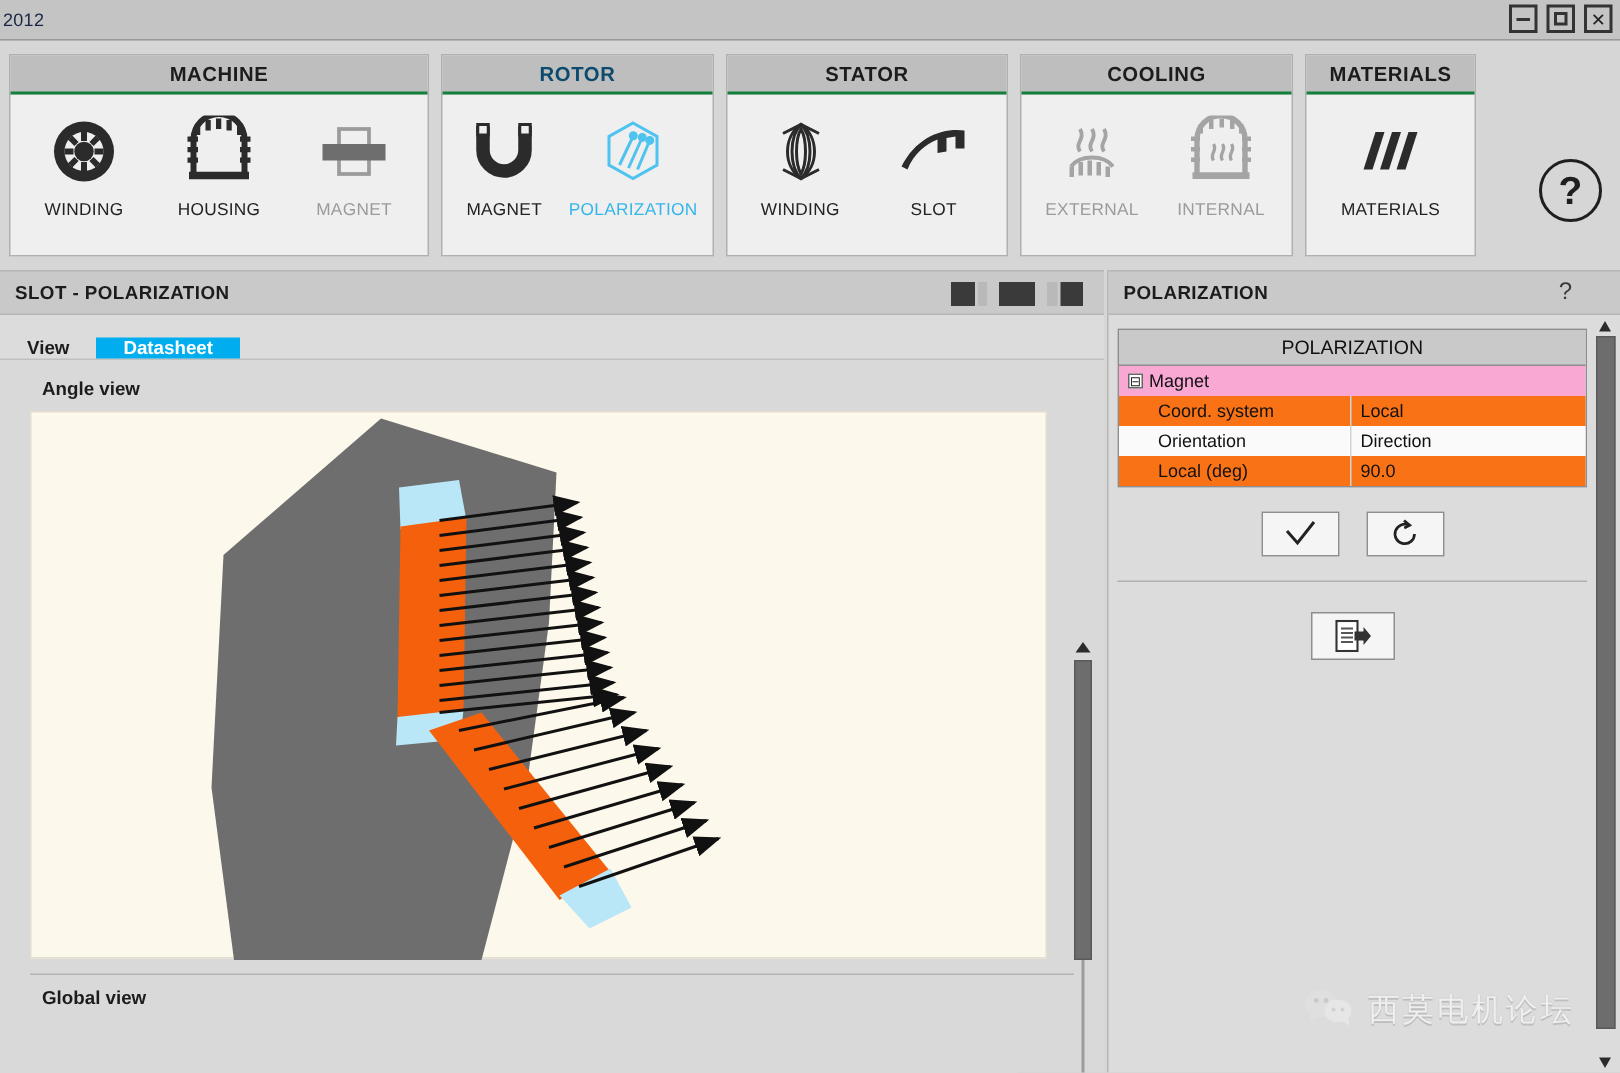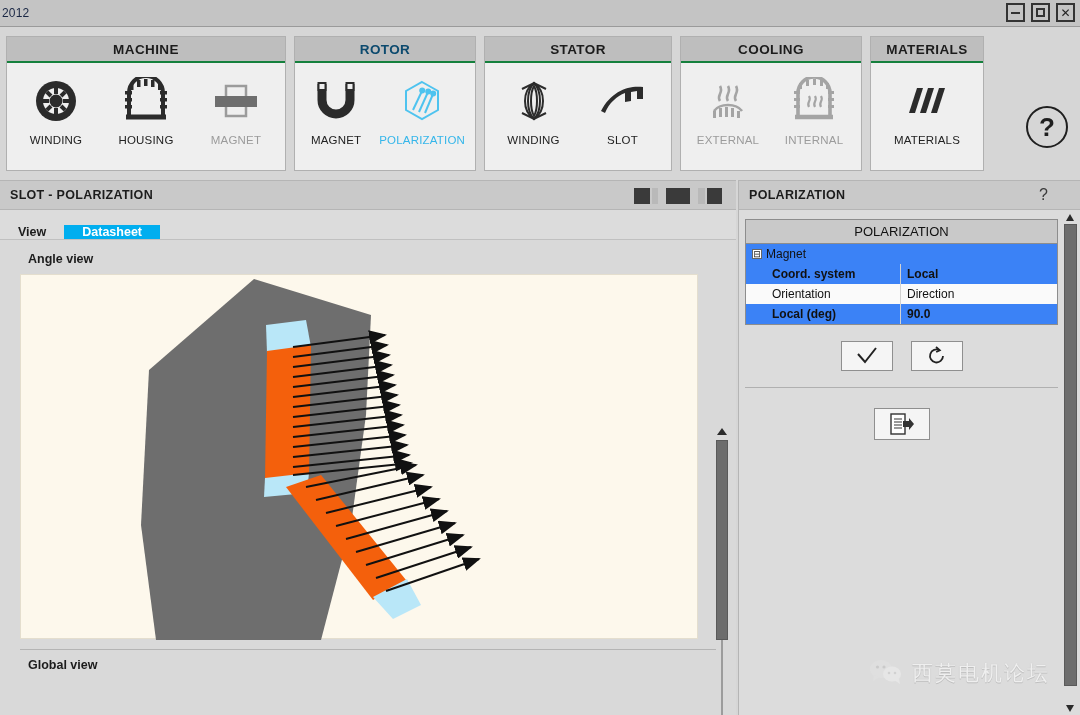--- a/index.html
+++ b/index.html
@@ -105,22 +105,22 @@
                padding: 0 10px; justify-content: space-between; }
   .rp-header .t { font-size: 12.5px; font-weight: bold; color: #1c1c1c; letter-spacing: .3px; }
   .rp-header .q { font-size: 16px; color: #3a3a3a; cursor: pointer; }
 
   .grid { margin: 9px 22px 0 6px; border: 1px solid #8d8d8d; background: #fff; }
   .grid .ghead { background: #c9c9c9; text-align: center; font-size: 13px; color: #111;
                  padding: 4px 0; border-bottom: 1px solid #8d8d8d; }
   .grow { display: flex; font-size: 12px; color: #111; }
   .grow .k { width: 155px; padding: 3px 6px; border-right: 1px solid #d2d2d2; }
   .grow .v { flex: 1; padding: 3px 6px; }
-  .grow.cat { background: #3b82f6; align-items: center; }
-  .grow.odd { background: #3b82f6; font-weight: bold; }
+  .grow.cat { background: #f9a8d4; align-items: center; }
+  .grow.odd { background: #f97316; }
   .grow.even { background: #fafafa; }
   .grow .k.indent { padding-left: 26px; }
   .expander { display: inline-block; width: 10px; height: 10px; border: 1px solid #666;
               background: #fff; font-size: 9px; line-height: 8px; text-align: center;
               margin-right: 4px; vertical-align: 1px; color: #222; cursor: pointer; }
 
   .btnrow { display: flex; gap: 18px; justify-content: center; margin-top: 16px; padding-right: 16px; }
   .sqbtn { width: 52px; height: 30px; border: 1px solid #8f8f8f; background: #f5f5f5;
            display: flex; align-items: center; justify-content: center; cursor: pointer; }
   .sep2 { margin: 16px 22px 0 6px; border-top: 1px solid #b0b0b0; }

